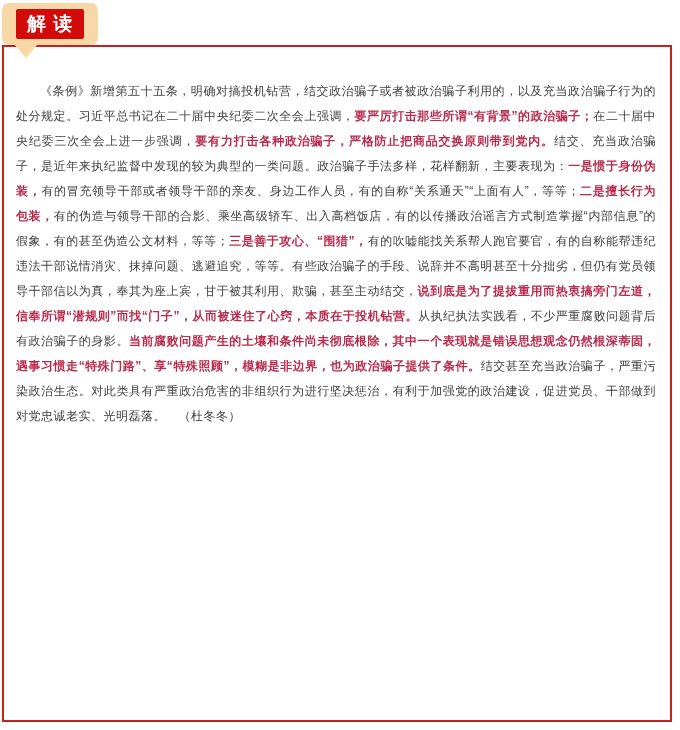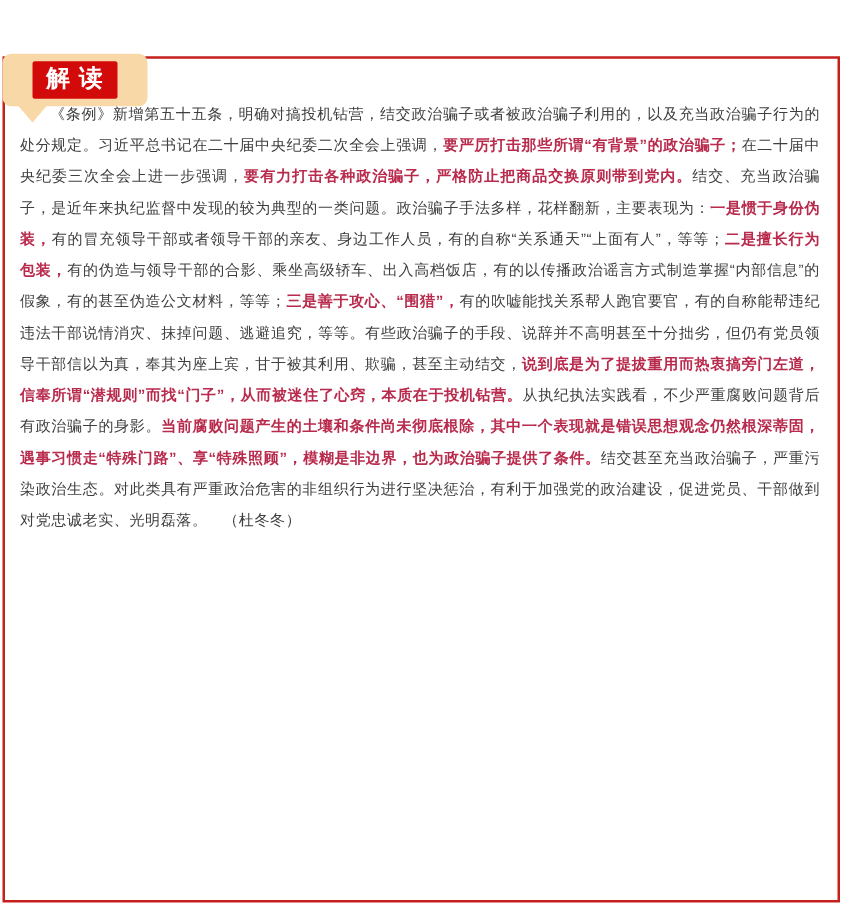--- a/index.html
+++ b/index.html
@@ -18,22 +18,21 @@
     width:680px;height:730px;overflow:hidden;
   }
   .page{
     position:relative;width:680px;height:730px;background:var(--page-bg);
   }
   
   .badge{
     position:absolute;left:2px;top:3px;z-index:3;
     background:var(--badge-halo);
     border-radius:7px;
-    padding:6px 24px;
-    margin-top:40px;
+    padding:6px 14px;
   }
   .badge-inner{
     background:var(--badge-bg);
     color:var(--badge-label);
     font-size:19px;
     font-weight:bold;
     line-height:1;
     padding:5px 11px 6px 11px;
     border-radius:2px;
     letter-spacing:1px;

